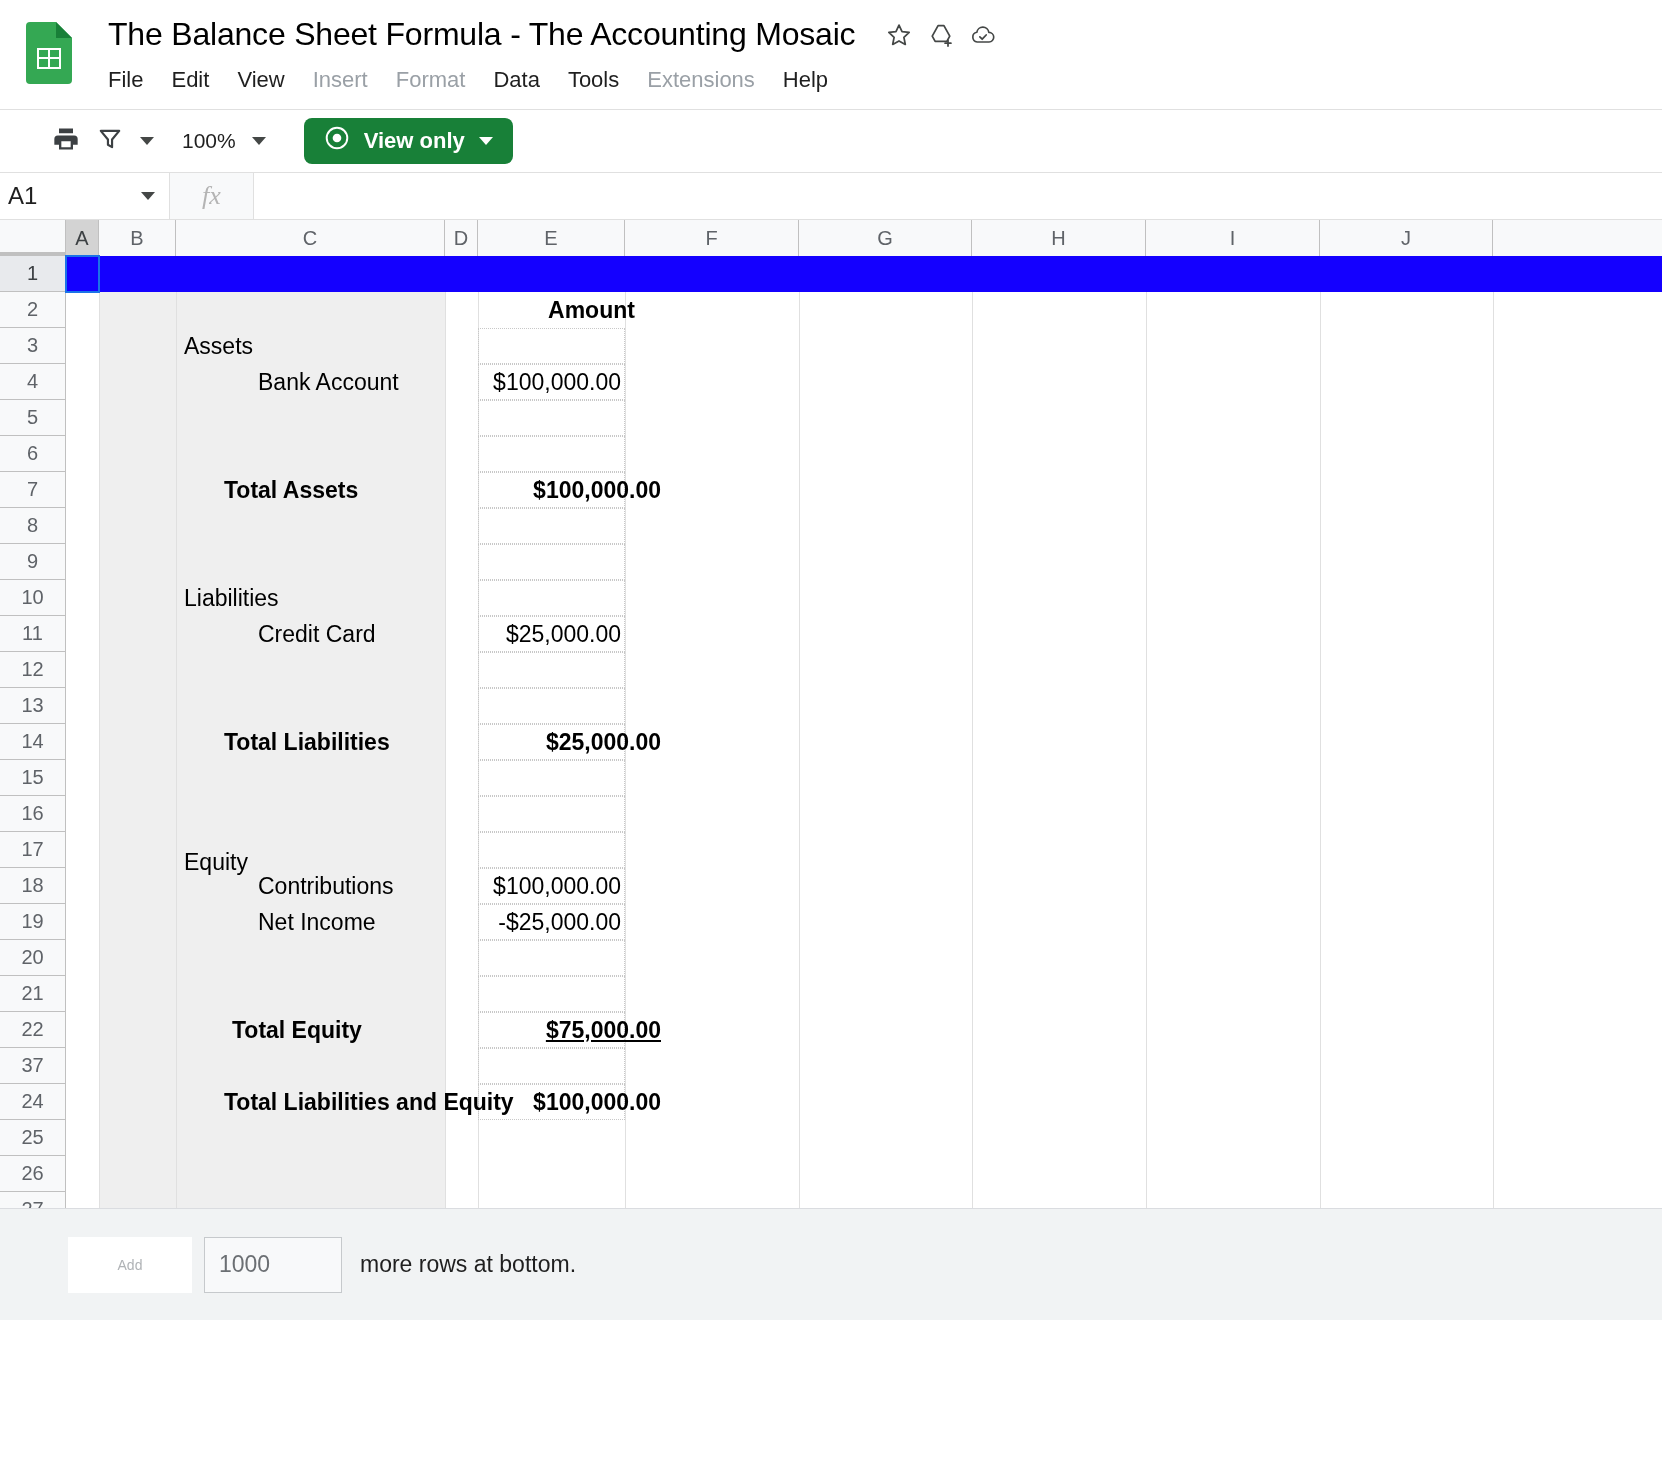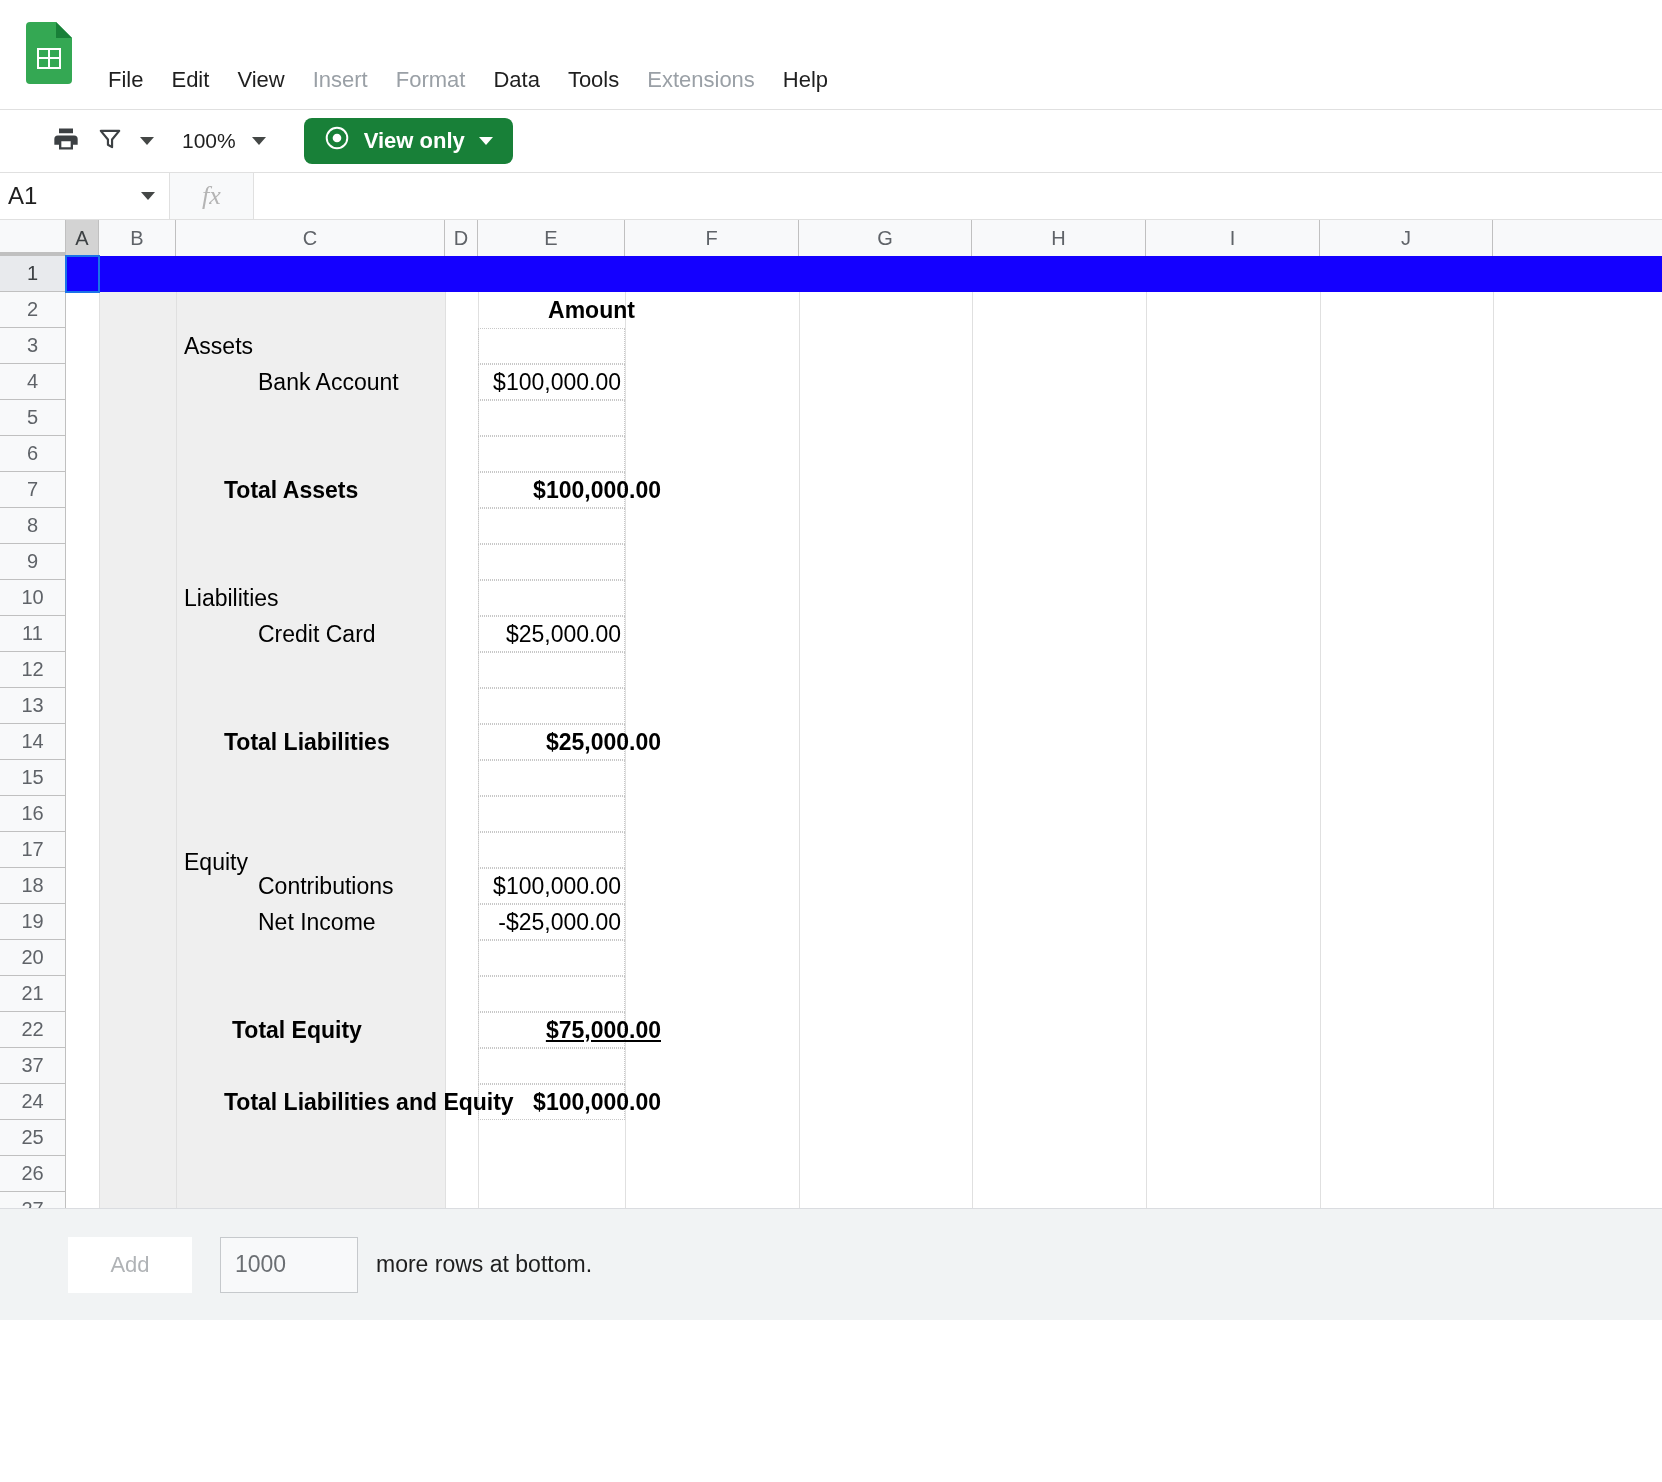--- a/index.html
+++ b/index.html
@@ -257,33 +257,33 @@
     display: flex;
     align-items: center;
     padding-left: 68px;
     gap: 0px;
   }
   .addrows-btn {
     width: 124px; height: 56px;
     background: #ffffff;
     border: 1px solid transparent;
     color: #b0b3b6;
-    font-size: 22px;
+    font-size: 14px;
     display: flex; align-items: center; justify-content: center;
     cursor: default;
   }
   .rows-input {
     width: 138px; height: 56px;
     background: #f8f9fa;
     border: 1px solid #c6c9cc;
     color: #6b6f73;
     font-size: 23px;
     display: flex; align-items: center;
     padding-left: 14px;
-    margin-left: 28px;
+    margin-left: 12px;
     cursor: text;
   }
   .bottom-text {
     margin-left: 18px;
     font-size: 23px;
     color: #1f1f1f;
   }
 </style>
 </head>
 <body>
@@ -295,20 +295,42 @@
       <path d="M4 0 h26 l16 16 v42 a4 4 0 0 1 -4 4 H4 a4 4 0 0 1 -4 -4 V4 a4 4 0 0 1 4 -4 z" fill="#34a853"></path>
       <path d="M30 0 l16 16 h-16 z" fill="#188038"></path>
       <rect x="11" y="26" width="24" height="21" fill="#ffffff"></rect>
       <rect x="13" y="28" width="9" height="7" fill="#34a853"></rect>
       <rect x="24" y="28" width="9" height="7" fill="#34a853"></rect>
       <rect x="13" y="37" width="9" height="8" fill="#34a853"></rect>
       <rect x="24" y="37" width="9" height="8" fill="#34a853"></rect>
     </svg>
   </span>
 
+  <div class="doc-title-row">
+    <span class="doc-title">The Balance Sheet Formula - The Accounting Mosaic</span>
+    <span class="title-icons">
+      <span class="title-icon">
+        <svg viewBox="0 0 24 24" width="28" height="28">
+          <path d="M12 3.5 l2.6 5.6 6.1 .7 -4.5 4.2 1.2 6.1 -5.4 -3 -5.4 3 1.2 -6.1 -4.5 -4.2 6.1 -.7z" fill="none" stroke="#444746" stroke-width="1.5" stroke-linejoin="round"></path>
+        </svg>
+      </span>
+      <span class="title-icon">
+        <svg viewBox="0 0 24 24" width="28" height="28">
+          <path d="M9.5 4 h5 l5 9 -2.5 4.5 h-10 L4.5 13z" fill="none" stroke="#444746" stroke-width="1.5" stroke-linejoin="round"></path>
+          <path d="M18 16.5 v5 M15.5 19 h5" stroke="#444746" stroke-width="1.5" stroke-linecap="round"></path>
+        </svg>
+      </span>
+      <span class="title-icon">
+        <svg viewBox="0 0 24 24" width="28" height="28">
+          <path d="M7 18 a4.2 4.2 0 0 1 -.3 -8.3 A5.2 5.2 0 0 1 17 9.8 a4.1 4.1 0 0 1 .2 8.2z" fill="none" stroke="#444746" stroke-width="1.4" stroke-linejoin="round"></path>
+          <path d="M9.3 13.6 l2 2 3.4 -3.6" fill="none" stroke="#444746" stroke-width="1.5" stroke-linecap="round" stroke-linejoin="round"></path>
+        </svg>
+      </span>
+    </span>
+  </div>
 
   <div class="menubar">
     <span class="menu-item">File</span>
     <span class="menu-item">Edit</span>
     <span class="menu-item">View</span>
     <span class="menu-item disabled">Insert</span>
     <span class="menu-item disabled">Format</span>
     <span class="menu-item">Data</span>
     <span class="menu-item">Tools</span>
     <span class="menu-item disabled">Extensions</span>

